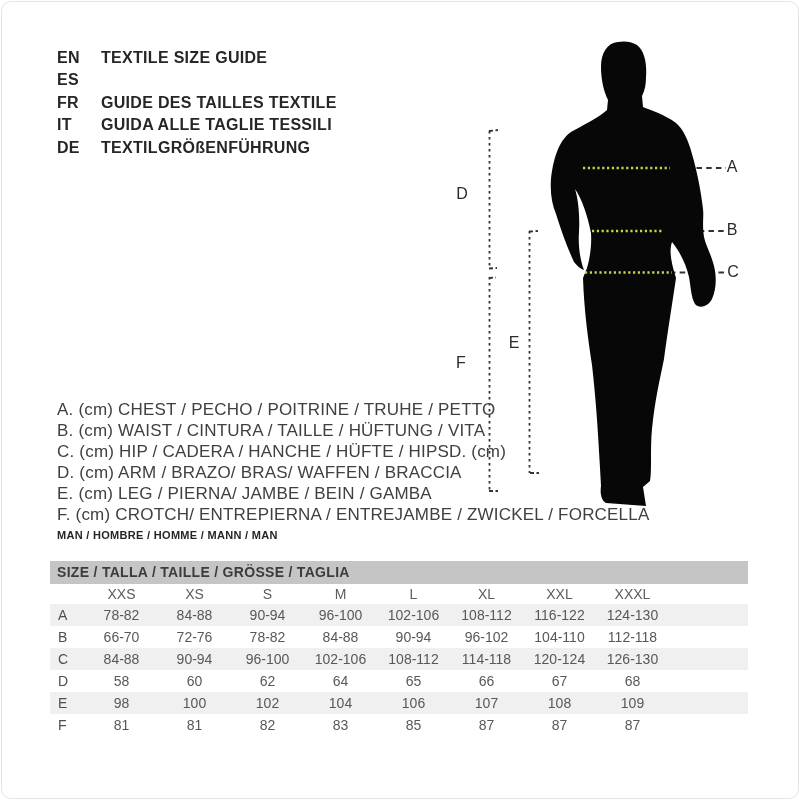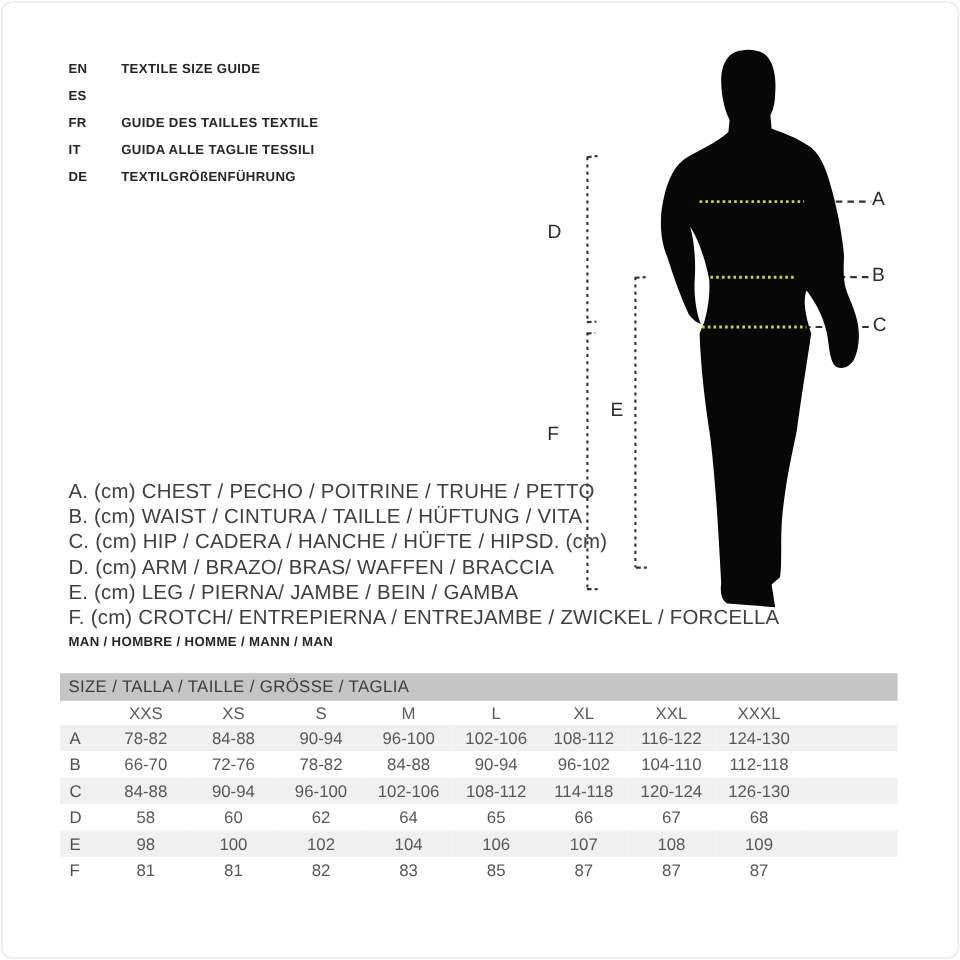--- a/index.html
+++ b/index.html
@@ -3,21 +3,21 @@
 <meta charset="utf-8">
 <style>
   html,body{margin:0;padding:0;}
   body{
     width:800px;height:800px;position:relative;background:#ffffff;
     font-family:"Liberation Sans","DejaVu Sans",sans-serif;overflow:hidden;
   }
   .frame{position:absolute;inset:1px;border:1px solid #e4e4e4;border-radius:10px;pointer-events:none;}
 
   
-  .langs{position:absolute;left:57px;top:47px;color:#262626;font-size:11px;font-weight:bold;letter-spacing:.3px;}
+  .langs{position:absolute;left:57px;top:47px;color:#262626;font-size:16px;font-weight:bold;letter-spacing:.3px;}
   .lang-row{display:flex;line-height:22.4px;}
   .lang-code{width:44px;}
 
   
   .fig-svg{position:absolute;left:0;top:0;width:800px;height:800px;}
   .marker{position:absolute;width:22px;text-align:center;font-size:16px;color:#2b2b2b;}
   .m-A{left:721px;top:158px;}
   .m-B{left:721px;top:221px;}
   .m-C{left:722px;top:263px;}
   .m-D{left:451px;top:185px;}
@@ -28,21 +28,21 @@
   .legend{position:absolute;left:57px;top:400px;color:#404040;font-size:17px;font-weight:normal;letter-spacing:.2px;}
   .legend-line{line-height:20.9px;white-space:nowrap;}
 
   
   .man-title{position:absolute;left:57px;top:529px;color:#262626;font-size:11px;font-weight:bold;letter-spacing:.3px;}
 
   
   .size-table-wrap{position:absolute;left:50px;top:561px;width:698px;}
   .table-header-bar{
     height:23px;line-height:23px;background:#c5c5c5;color:#3c3c3c;
-    font-size:14px;font-weight:normal;padding-left:7px;letter-spacing:.3px;box-sizing:border-box;
+    font-size:14px;font-weight:bold;padding-left:7px;letter-spacing:.3px;box-sizing:border-box;
   }
   table.size-table{width:698px;border-collapse:collapse;table-layout:fixed;font-size:14px;color:#58585a;}
   table.size-table th{font-weight:normal;color:#5c5c5c;height:20px;text-align:center;padding:0;}
   table.size-table td{height:22px;text-align:center;padding:0;}
   table.size-table td.row-label{text-align:left;padding-left:8px;color:#4f4f4f;}
   tr.striped{background:#f0f0f0;}
   col.c-label{width:35px;}
   col.c-data{width:73px;}
 </style>
 </head>

